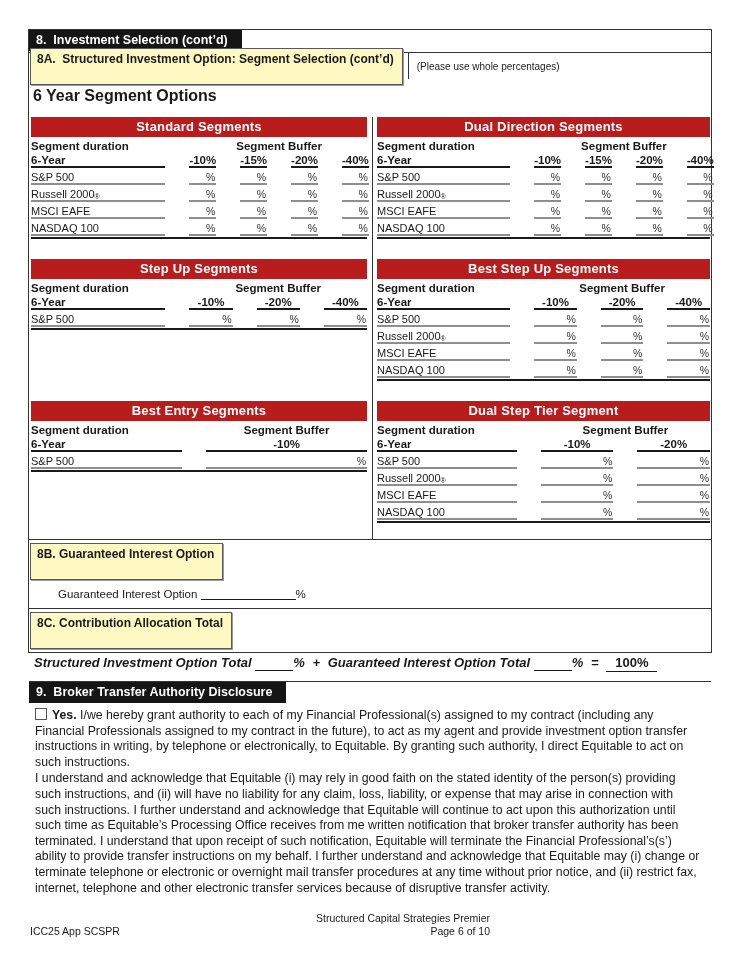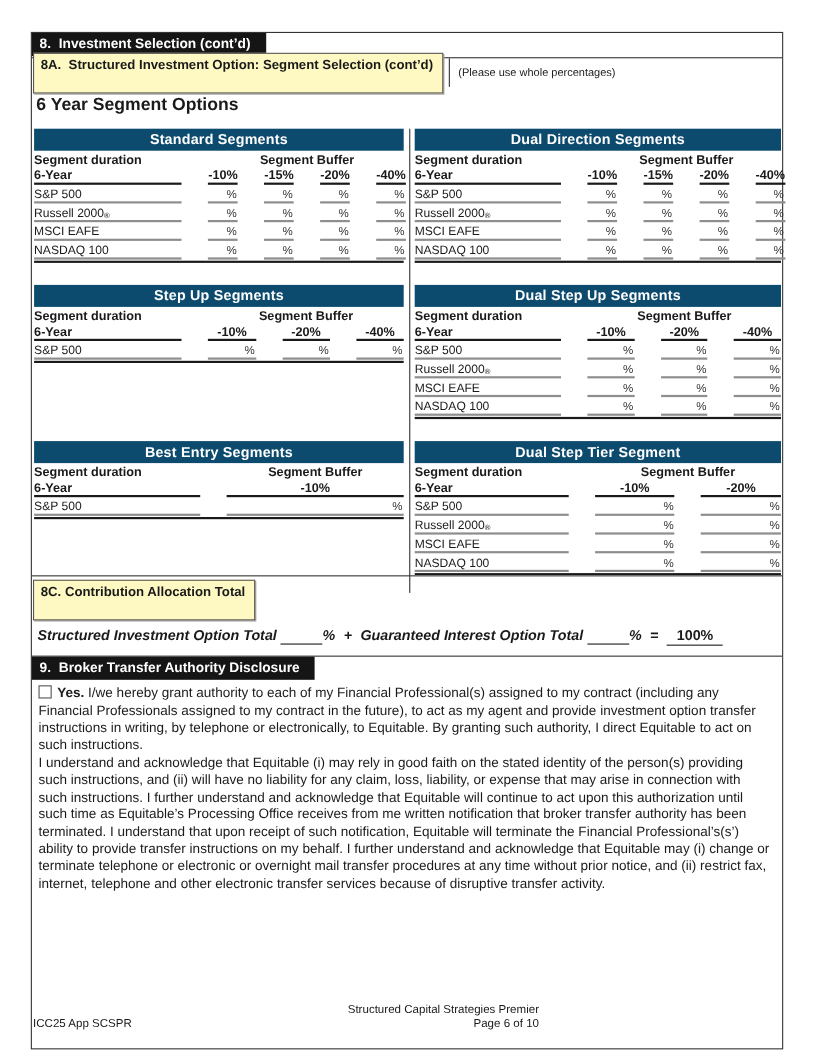--- a/index.html
+++ b/index.html
@@ -1,21 +1,21 @@
 <!DOCTYPE html>
 <html><head>
 <meta charset="utf-8">
 <style>
   html,body { margin:0; padding:0; background:#ffffff; }
   .page {
     position:relative; width:742px; height:960px; background:#fff;
     font-family:"Liberation Sans", sans-serif; color:#1a1a1a; overflow:hidden;
   }
   .content-box {
-    position:absolute; left:28px; top:29px; width:684px; height:925px;
+    position:absolute; left:28px; top:29px; width:684px; height:624px;
     border:1px solid #333; box-sizing:border-box; background:#fff;
   }
   
   .sec8-row { border-bottom:1px solid #333; height:23px; box-sizing:border-box; }
   .black-bar {
     display:inline-block; background:#151515; color:#fff; font-weight:bold;
     font-size:12.5px; line-height:15px; padding:3px 14px 3px 7px; box-sizing:border-box;
   }
   .sec8a-row { height:26px; display:flex; align-items:center; padding-left:1px; box-sizing:border-box; }
   .graybox {
@@ -30,21 +30,21 @@
   .tables-wrap { position:relative; margin:11px 2px 0 2px; }
   .tables-wrap::before {
     content:""; position:absolute; left:341px; top:0; bottom:-16px; width:1px; background:#333;
   }
   .tables-grid {
     display:grid; grid-template-columns:336px 333px; column-gap:10px; row-gap:20px;
     align-items:start;
   }
   .seg-table { background:#fff; }
   .seg-title {
-    background:#0c4a6e; color:#fff; font-weight:bold; font-size:13px;
+    background:#b91c1c; color:#fff; font-weight:bold; font-size:13px;
     text-align:center; height:20px; line-height:20px; letter-spacing:.2px;
   }
   .seg-grid { display:grid; column-gap:24px; border-bottom:2px solid #1a1a1a; padding-bottom:1px; }
   .hcell { font-weight:bold; font-size:11.5px; box-sizing:border-box; }
   .dur-label { height:15px; display:flex; align-items:flex-end; }
   .buf-label { height:15px; display:flex; align-items:flex-end; justify-content:center; }
   .dur-value { height:16px; border-bottom:2px solid #1a1a1a; display:flex; align-items:flex-end; }
   .buf-value { height:16px; border-bottom:2px solid #1a1a1a; display:flex; align-items:flex-end; justify-content:center; }
   .rcell { height:17px; border-bottom:2px solid #8e8e8e; display:flex; align-items:flex-end; font-size:11px; box-sizing:border-box; }
   .idx-label sup { font-size:7px; }
@@ -240,21 +240,21 @@
               </div>
               <div class="rcell pct-cell">
                 <span class="pct">%</span>
               </div>
               <div class="rcell pct-cell">
                 <span class="pct">%</span>
               </div>
             </div>
           </div>
         <div class="seg-table">
-            <div class="seg-title">Dual Step Up Segments</div>
+            <div class="seg-title">Best Step Up Segments</div>
             <div class="seg-grid" style="grid-template-columns: 40% repeat(3, 1fr);">
               <div class="hcell dur-label">Segment duration</div>
               <div class="hcell buf-label" style="grid-column: 2 / -1;">Segment Buffer</div>
               <div class="hcell dur-value">6-Year</div>
               <div class="hcell buf-value">-10%</div>
               <div class="hcell buf-value">-20%</div>
               <div class="hcell buf-value">-40%</div>
               <div class="rcell idx-label">S&amp;P 500</div>
               <div class="rcell pct-cell">
                 <span class="pct">%</span>
@@ -344,20 +344,27 @@
                 <span class="pct">%</span>
               </div>
               <div class="rcell pct-cell">
                 <span class="pct">%</span>
               </div>
             </div>
           </div>
       </div>
     </div>
 
+    <div class="sec8b">
+      <div class="graybox">8B. Guaranteed Interest Option</div>
+      <div class="gio-line">
+        <span>Guaranteed Interest Option</span>
+        <span class="blank blank-lg"></span><span>%</span>
+      </div>
+    </div>
 
     <div class="sec8c">
       <div class="graybox">8C. Contribution Allocation Total</div>
       <div class="alloc-eq">
         <span>Structured Investment Option Total</span>
         <span class="blank blank-sm"></span><span>%</span>
         <span class="sym">+</span>
         <span>Guaranteed Interest Option Total</span>
         <span class="blank blank-sm"></span><span>%</span>
         <span class="sym">=</span>

